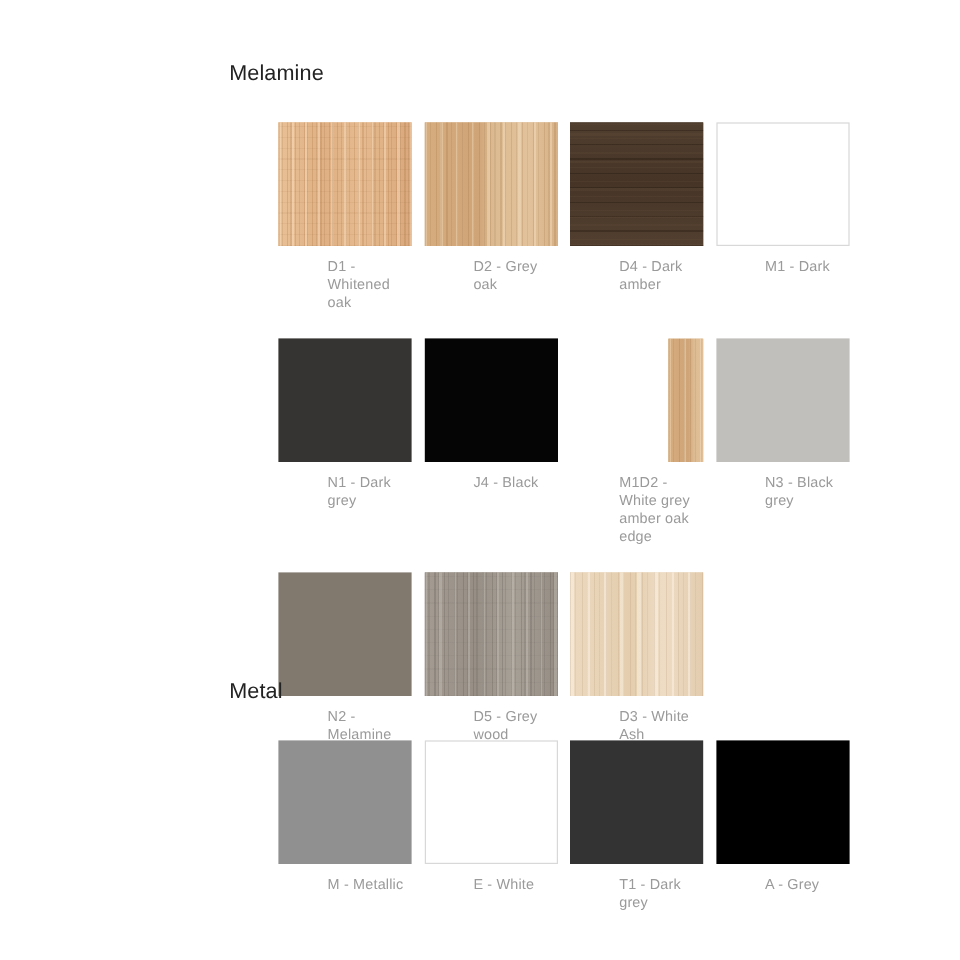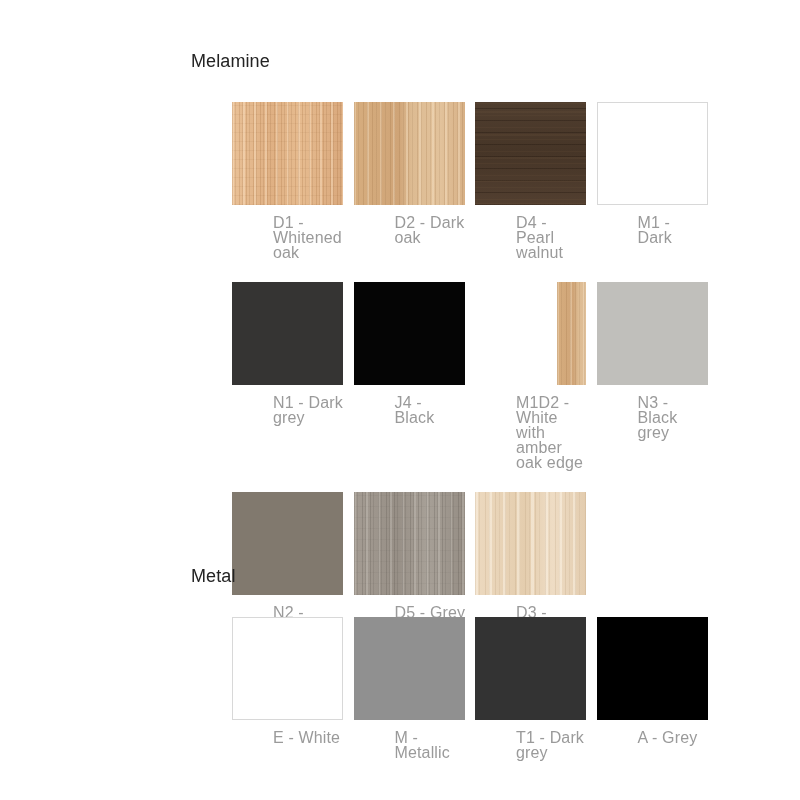--- a/index.html
+++ b/index.html
@@ -43,21 +43,21 @@
     height: 103px;
     background: #ffffff;
     position: relative;
     overflow: hidden;
   }
   .swatch.bordered { border: 1px solid #d8d8d8; }
 
   .swatch-label {
     margin-top: 10px;
     width: 112px;
-    font-size: 16px;
+    font-size: 12px;
     line-height: 15px;
     color: #9a9a9a;
     letter-spacing: .15px;
   }
 
   
 
   
   .tex-d1 {
     background-color: #e3b88a;
@@ -151,44 +151,44 @@
 
   <section class="section" id="section-melamine">
     <h2 class="section-title">Melamine</h2>
     <div class="swatch-grid" id="grid-melamine">
         <div class="swatch-cell">
           <div class="swatch tex-d1"></div>
           <div class="swatch-label">D1 - Whitened oak</div>
         </div>
         <div class="swatch-cell">
           <div class="swatch tex-d2"></div>
-          <div class="swatch-label">D2 - Dark oak</div>
+          <div class="swatch-label">D2 - Grey oak</div>
         </div>
         <div class="swatch-cell">
           <div class="swatch tex-d4"></div>
-          <div class="swatch-label">D4 - Pearl walnut</div>
+          <div class="swatch-label">D4 - Dark amber</div>
         </div>
         <div class="swatch-cell">
           <div class="swatch bordered" style="background: rgb(255, 255, 255);"></div>
           <div class="swatch-label">M1 - Dark</div>
         </div>
         <div class="swatch-cell">
           <div class="swatch" style="background: rgb(53, 52, 51);"></div>
           <div class="swatch-label">N1 - Dark grey</div>
         </div>
         <div class="swatch-cell">
           <div class="swatch" style="background: rgb(5, 5, 5);"></div>
           <div class="swatch-label">J4 - Black</div>
         </div>
         <div class="swatch-cell">
           <div class="swatch tex-m1d2">
             <div class="half-white"></div>
             <div class="half-wood tex-d2"></div>
           </div>
-          <div class="swatch-label">M1D2 - White with amber oak edge</div>
+          <div class="swatch-label">M1D2 - White grey amber oak edge</div>
         </div>
         <div class="swatch-cell">
           <div class="swatch" style="background: rgb(192, 191, 187);"></div>
           <div class="swatch-label">N3 - Black grey</div>
         </div>
         <div class="swatch-cell">
           <div class="swatch" style="background: rgb(129, 121, 110);"></div>
           <div class="swatch-label">N2 - Melamine grey</div>
         </div>
         <div class="swatch-cell">
@@ -199,28 +199,28 @@
           <div class="swatch tex-d3"></div>
           <div class="swatch-label">D3 - White Ash</div>
         </div>
       </div>
   </section>
 
   <section class="section" id="section-metal">
     <h2 class="section-title">Metal</h2>
     <div class="swatch-grid" id="grid-metal">
         <div class="swatch-cell">
+          <div class="swatch" style="background: rgb(144, 144, 144);"></div>
+          <div class="swatch-label">M - Metallic</div>
+        </div>
+        <div class="swatch-cell">
           <div class="swatch bordered" style="background: rgb(255, 255, 255);"></div>
           <div class="swatch-label">E - White</div>
         </div>
         <div class="swatch-cell">
-          <div class="swatch" style="background: rgb(144, 144, 144);"></div>
-          <div class="swatch-label">M - Metallic</div>
-        </div>
-        <div class="swatch-cell">
           <div class="swatch" style="background: rgb(51, 51, 51);"></div>
           <div class="swatch-label">T1 - Dark grey</div>
         </div>
         <div class="swatch-cell">
           <div class="swatch" style="background: rgb(0, 0, 0);"></div>
           <div class="swatch-label">A - Grey</div>
         </div>
       </div>
   </section>
 

